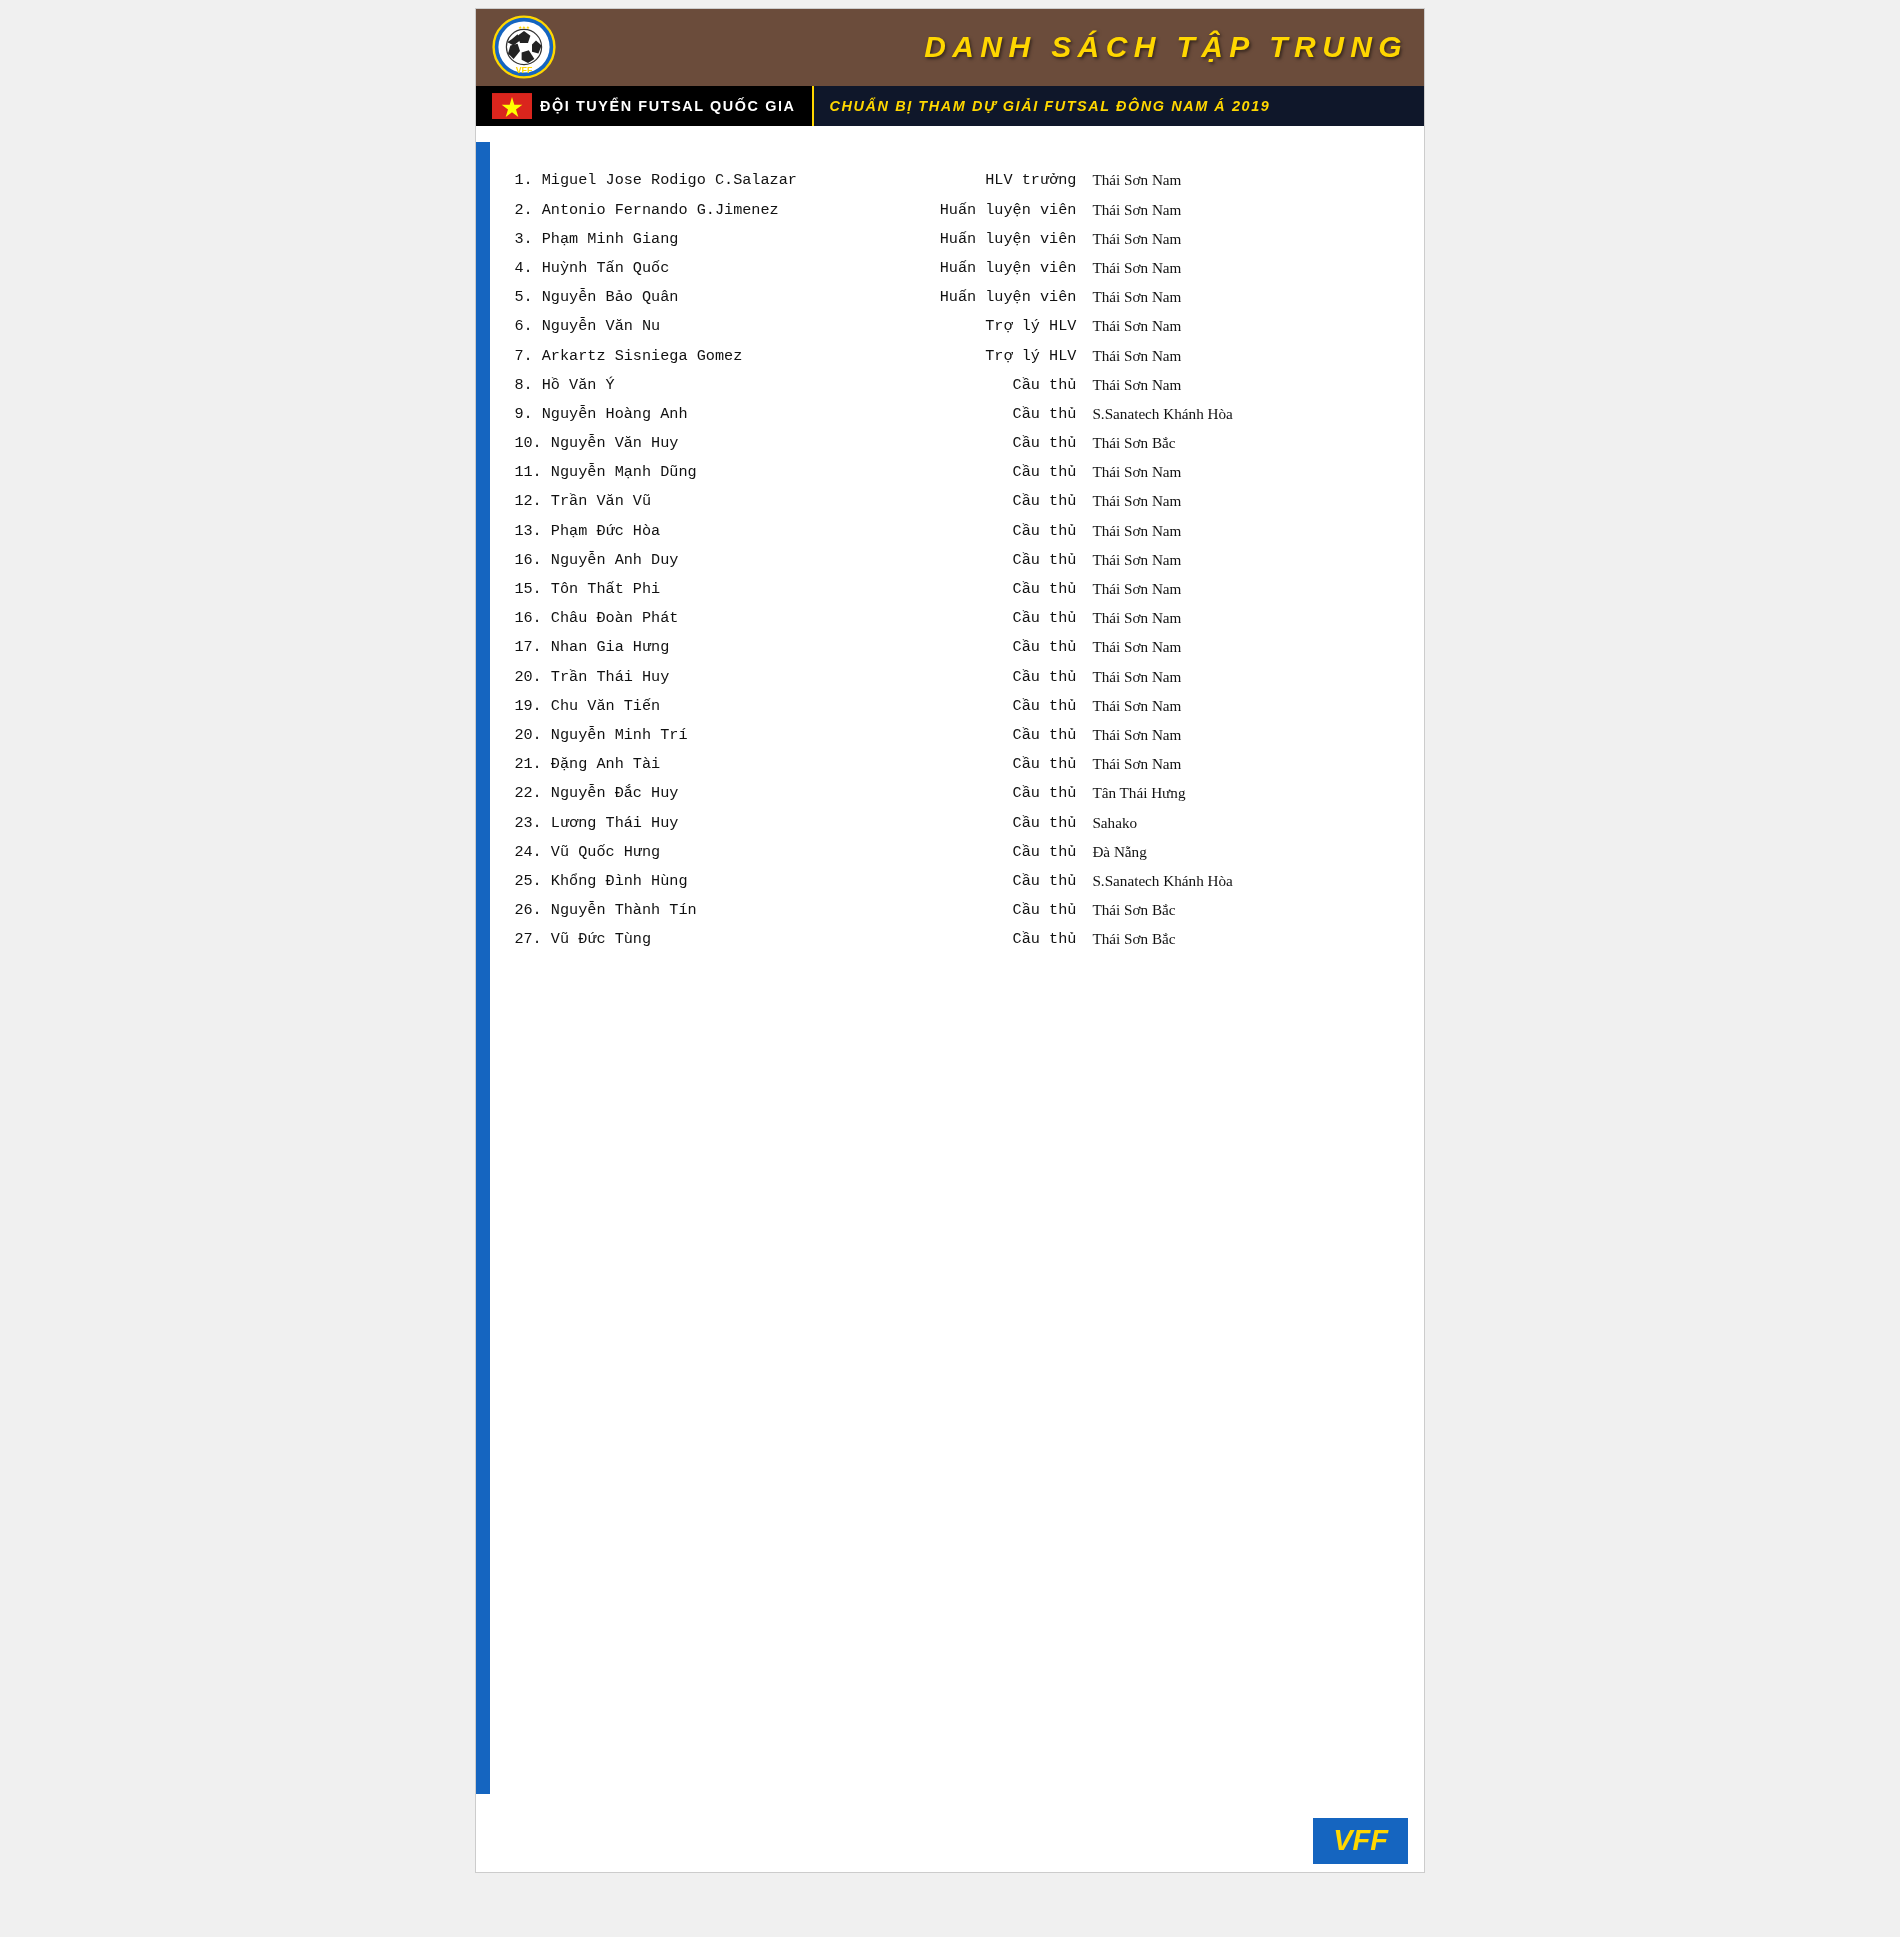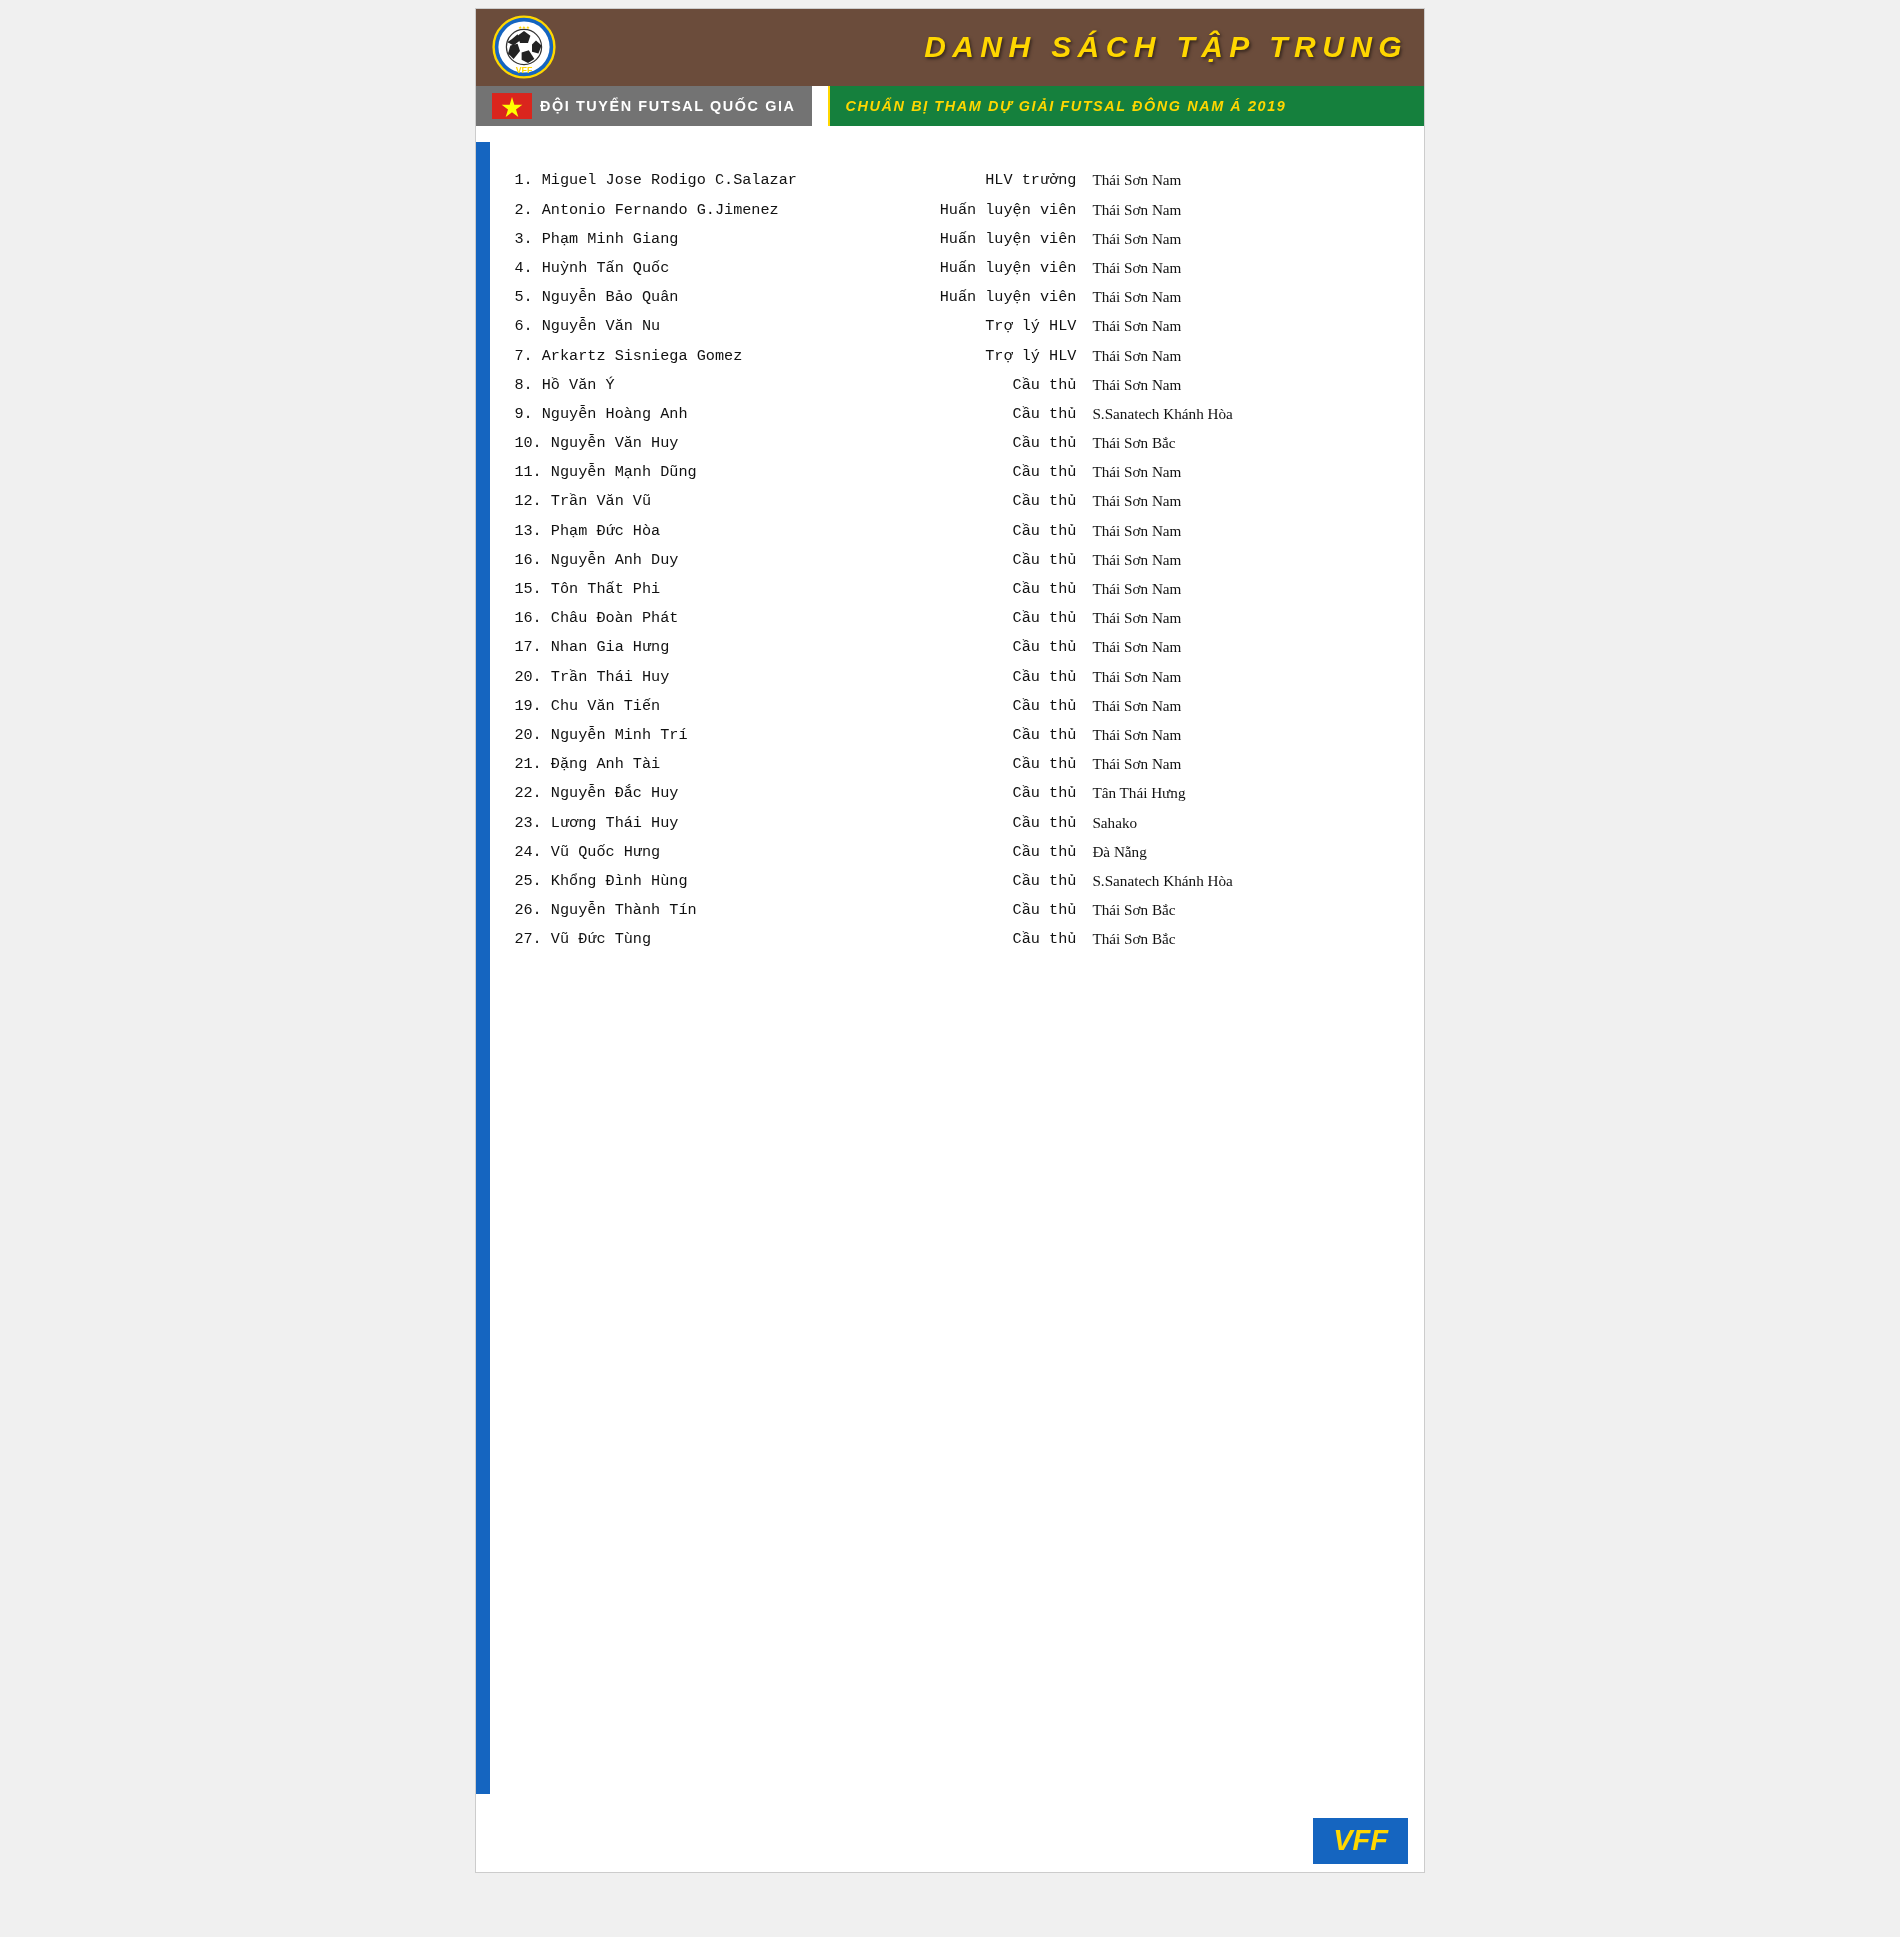--- a/index.html
+++ b/index.html
@@ -44,47 +44,46 @@
       font-family: Arial Black, Arial, sans-serif;
       text-shadow: 1.6px 1.6px 3.2px rgba(0,0,0,0.5);
     }
     
     .sub-header {
       display: flex;
       align-items: stretch;
       min-height: 40px;
     }
     .sub-header-left {
-      background: #737373;
+      background: #000000;
       display: flex;
       align-items: center;
       padding: 6.4px 16px;
       gap: 8px;
       min-width: 305px;
     }
     .vietnam-flag {
       width: 40px;
       height: 26.5px;
       flex-shrink: 0;
     }
     .sub-header-left-text {
       color: white;
       font-size: 14.4px;
       font-weight: bold;
       letter-spacing: 1.6px;
       font-family: Arial Black, Arial, sans-serif;
     }
     .sub-header-right {
-      background: #15803d;
+      background: #0f172a;
       flex: 1;
       display: flex;
       align-items: center;
       padding: 6.4px 16px;
       border-left: 2.4px solid #FFD700;
-      margin-left: 16px;
     }
     .sub-header-right-text {
       color: #FFD700;
       font-size: 14.4px;
       font-weight: bold;
       letter-spacing: 1.6px;
       font-family: Arial Black, Arial, sans-serif;
       font-style: italic;
     }
     

